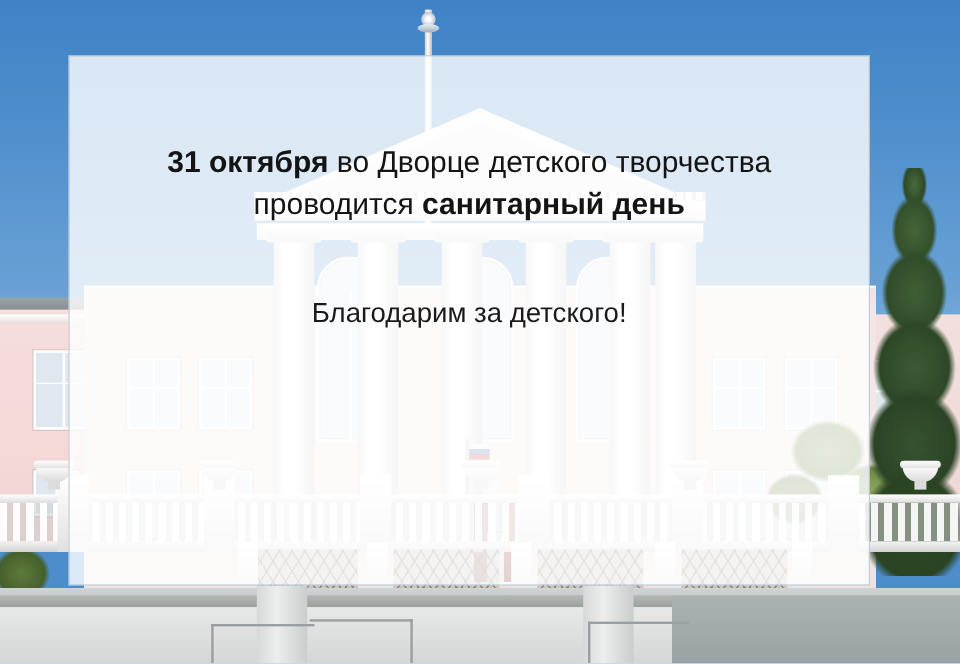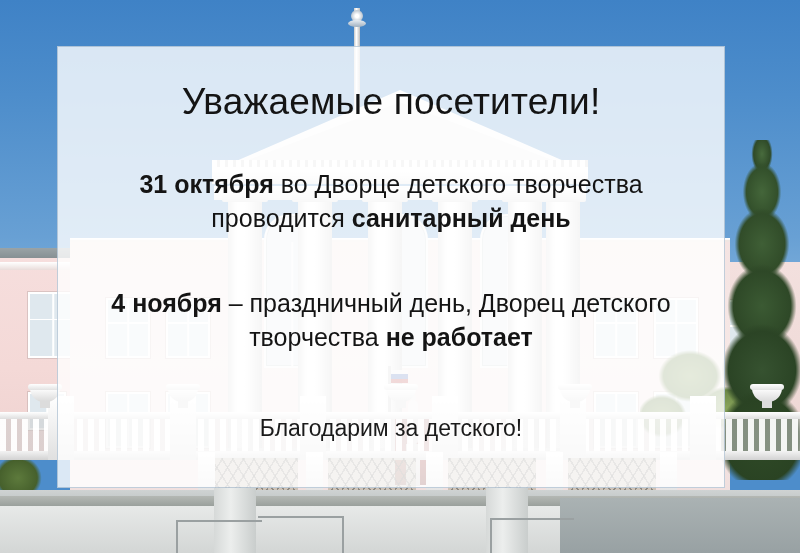--- a/index.html
+++ b/index.html
@@ -207,21 +207,21 @@
   .headline{
     margin-top:36px;
     font-size:37px;font-weight:400;letter-spacing:.2px;line-height:1.1;
     color:#141414;
   }
   .para{
     font-size:25px;font-weight:400;line-height:1.38;
     color:#141414;
     max-width:620px;
   }
-  .para.p1{margin-top:44px;}
+  .para.p1{margin-top:72px;}
   .para.p2{margin-top:50px;}
   .thanks{
     margin-top:60px;
     font-size:23px;font-weight:400;color:#1a1a1a;
   }
   .b{font-weight:700;}
 </style>
 </head>
 <body>
 
@@ -396,26 +396,22 @@
     <div class="handrail" style="left:258px;top:516px;width:86px;"></div>
     <div class="handrail-v" style="left:342px;top:516px;height:37px;"></div>
     <div class="handrail" style="left:490px;top:518px;width:84px;"></div>
     <div class="handrail-v" style="left:490px;top:518px;height:35px;"></div>
   </div>
 
   <div class="overlay"></div>
 
   <div class="text-layer">
 
-    <div class="headline">Уважаемые посетители!</div>
 
     <div class="para p1">
       <span class="b">31 октября</span><span> во Дворце детского творчества проводится </span><span class="b">санитарный день</span>
     </div>
 
-    <div class="para p2">
-      <span class="b">4 ноября</span><span> – праздничный день, Дворец детского творчества </span><span class="b">не работает</span>
-    </div>
 
     <div class="thanks">Благодарим за детского!</div>
   </div>
 
 </div>
 
 </body></html>

